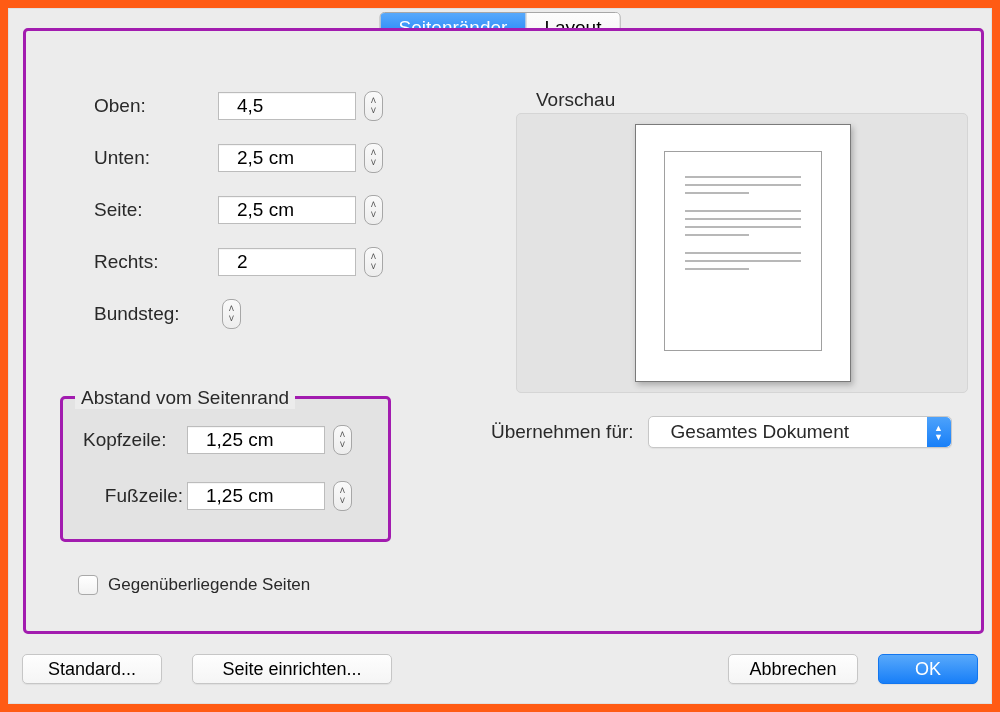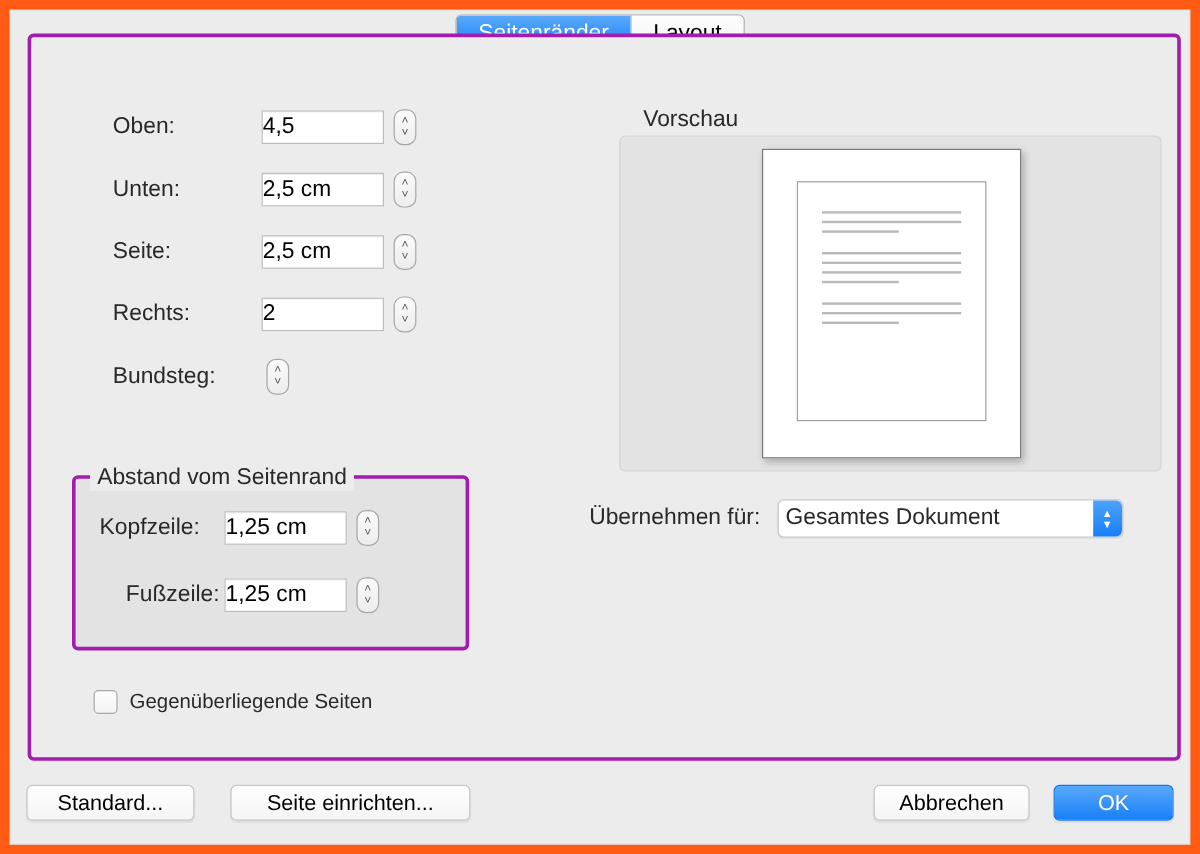--- a/index.html
+++ b/index.html
@@ -70,21 +70,21 @@
     text-align: left;
     font-size: 19px;
   }
   .lbl.indent { padding-left: 0; }
   .field {
     width: 100px;
     height: 26px;
     border: 1px solid #bcbcbc;
     background: #fff;
     font-size: 19px;
-    padding: 0 0;
+    padding: 0 18px;
     margin-left: 4px;
     box-shadow: inset 0 1px 0 rgba(0,0,0,0.04);
   }
   .field.focused {
     outline: 3px solid #8ec2fb;
     outline-offset: -1px;
     border-color: #6aa9f3;
   }
   .stepper {
     width: 17px;
@@ -199,21 +199,21 @@
   .select {
     position: relative;
     width: 280px;
     height: 30px;
     margin-left: 14px;
     border: 1px solid #c7c7c7;
     border-radius: 5px;
     background: #fff;
     display: flex;
     align-items: center;
-    padding-left: 6px;
+    padding-left: 22px;
     cursor: pointer;
     box-shadow: 0 1px 1px rgba(0,0,0,0.05);
   }
   .select .knob {
     position: absolute;
     right: 0;
     top: 0;
     width: 24px;
     height: 100%;
     border-top-right-radius: 5px;

